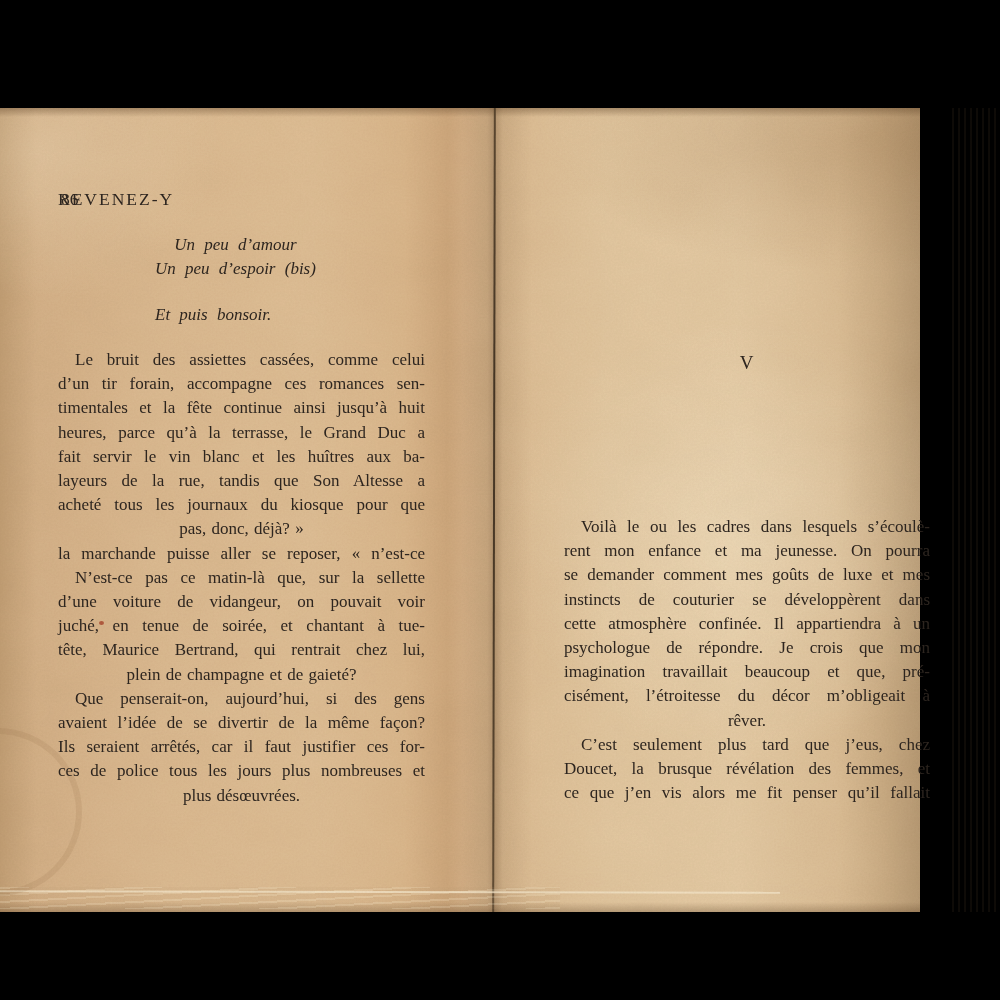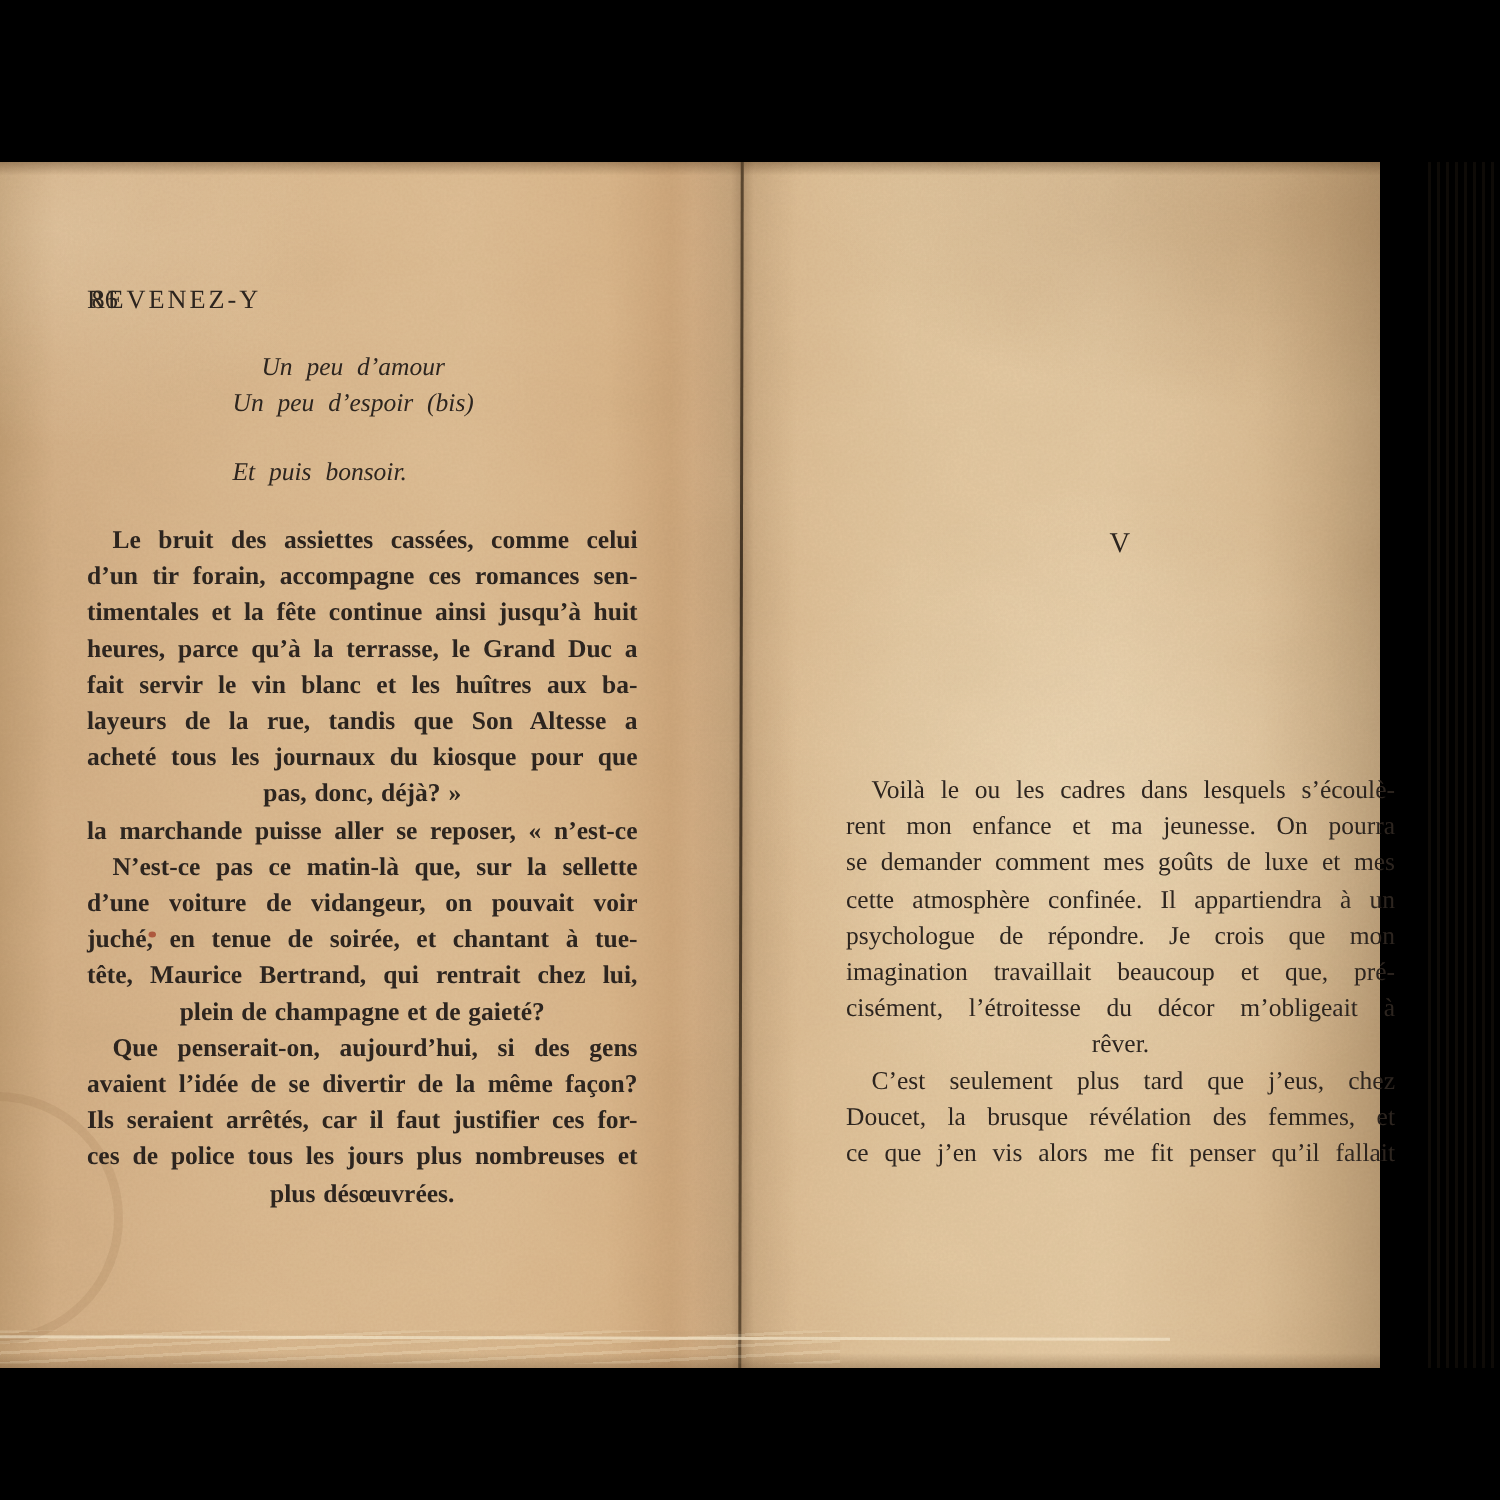--- a/index.html
+++ b/index.html
@@ -80,21 +80,21 @@
   .para > .line:first-child { text-indent: 17px; }
 
   .page-num { left: 61px; top: 79px; font-size: 17.5px; }
   .running-title {
     left: 58px; top: 79px; width: 367px;
     text-align: left; letter-spacing: 2px; font-size: 17.5px;
   }
   .verse { font-style: italic; word-spacing: 5px; left: 155px; }
   .verse-1 { top: 125px; }
   .verse-2 { top: 195px; }
-  .body-left { left: 58px; top: 240px; width: 367px; font-weight: bold; }
+  .body-left { left: 58px; top: 240px; width: 367px; }
 
   .chapter-number {
     left: 68px; top: 243px; width: 366px;
     text-align: center; font-size: 19px; letter-spacing: 1px;
   }
   .chapter-title {
     left: 68px; top: 336px; width: 366px;
     text-align: center; font-size: 18px; letter-spacing: 3.5px;
   }
   .body-right { left: 68px; top: 407px; width: 366px; }
@@ -156,20 +156,21 @@
     </div>
 
     <div class="page page-right">
       <div class="txt chapter-number">V</div>
 
       <div class="txt body-right">
         <div class="para">
             <div class="line j">Voilà le ou les cadres dans lesquels s’écoulè-</div>
             <div class="line j">rent mon enfance et ma jeunesse. On pourra</div>
             <div class="line j">se demander comment mes goûts de luxe et mes</div>
+            <div class="line j">instincts de couturier se développèrent dans</div>
             <div class="line j">cette atmosphère confinée. Il appartiendra à un</div>
             <div class="line j">psychologue de répondre. Je crois que mon</div>
             <div class="line j">imagination travaillait beaucoup et que, pré-</div>
             <div class="line j">cisément, l’étroitesse du décor m’obligeait à</div>
             <div class="line">rêver.</div>
           </div>
         <div class="para">
             <div class="line j">C’est seulement plus tard que j’eus, chez</div>
             <div class="line j">Doucet, la brusque révélation des femmes, et</div>
             <div class="line j">ce que j’en vis alors me fit penser qu’il fallait</div>

